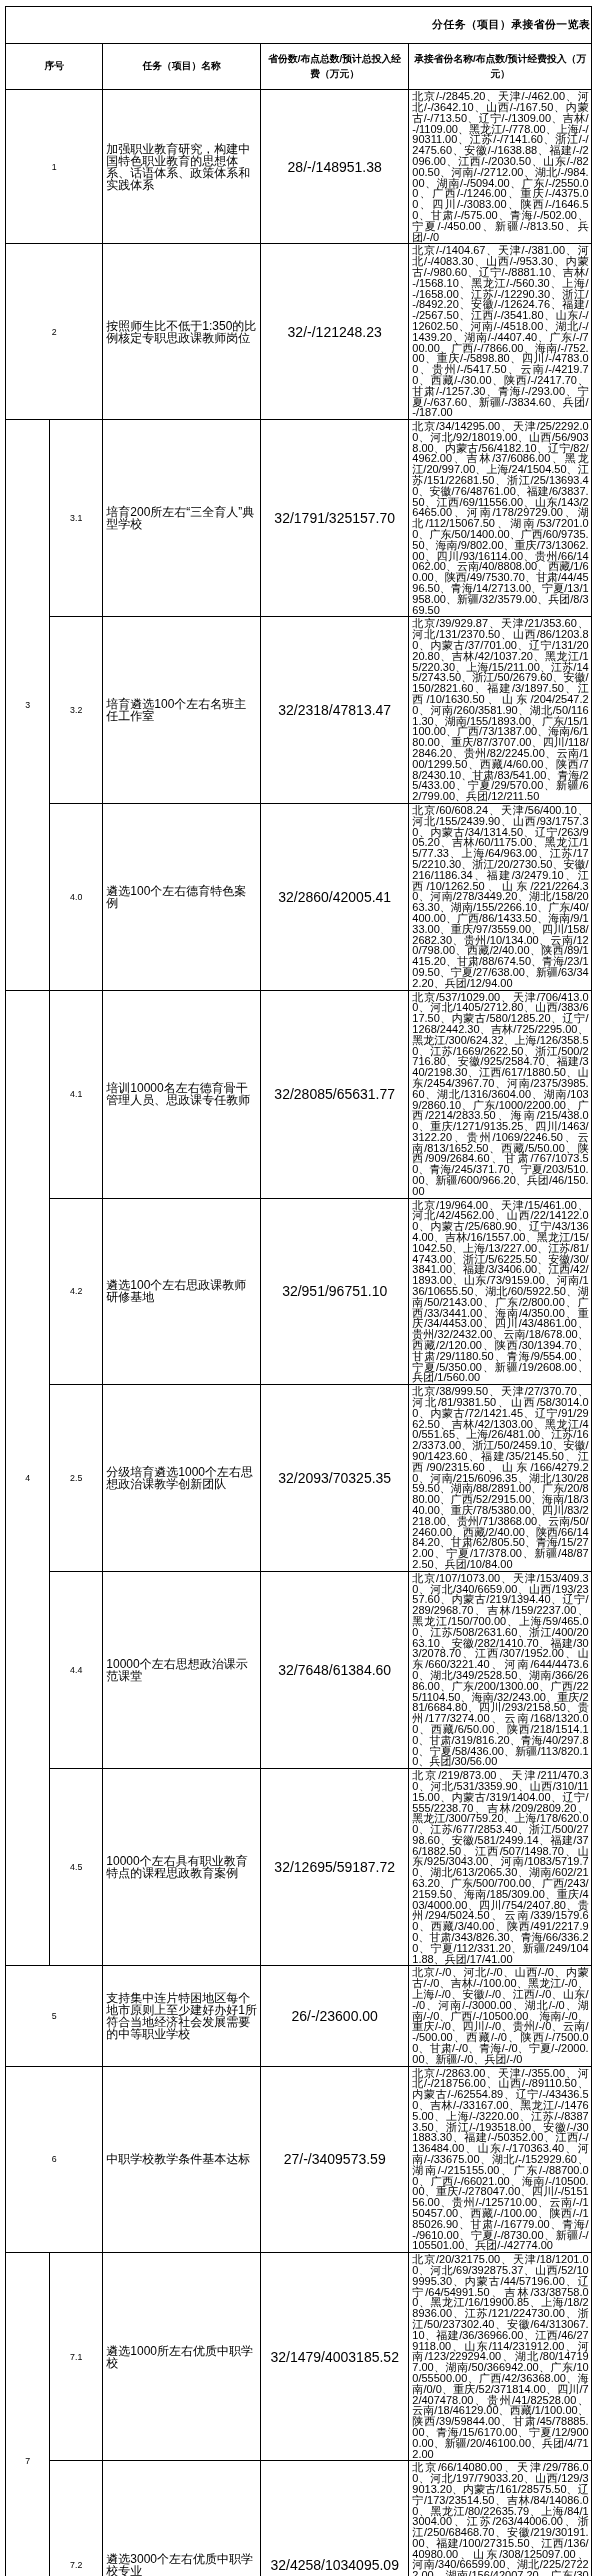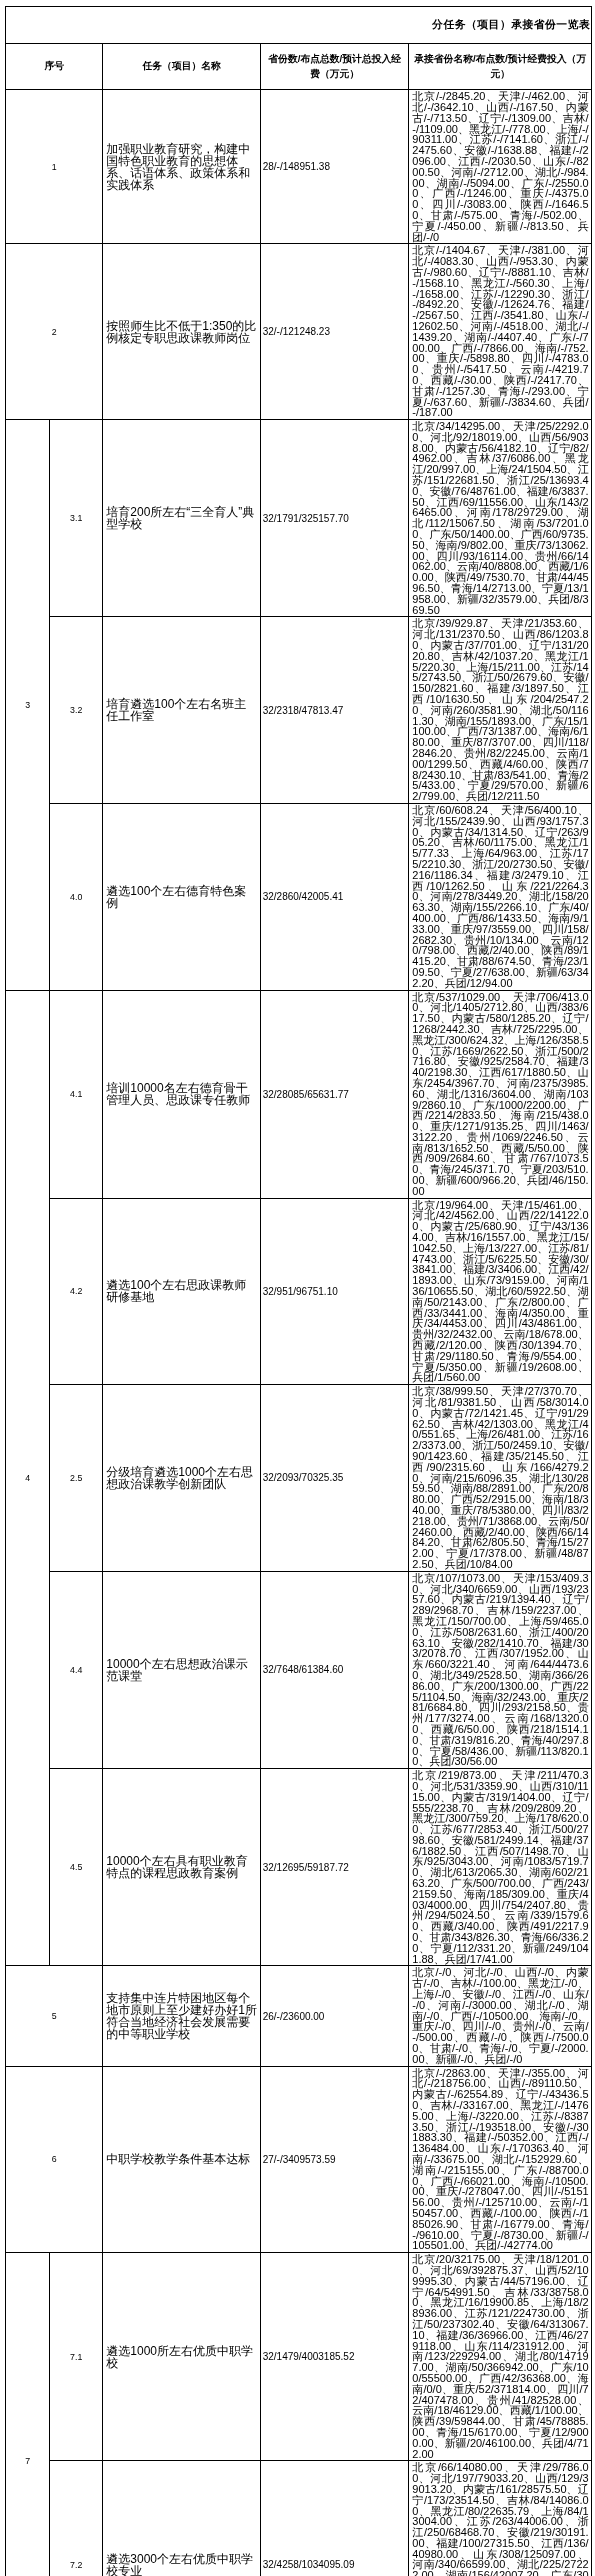--- a/index.html
+++ b/index.html
@@ -4,21 +4,21 @@
 <style>
   html,body{margin:0;padding:0;background:#fff;color:#000;}
   body{width:596px;font-family:"Liberation Sans",sans-serif;}
   .sheet{padding:6.2px 5.2px 7.2px 5.2px;}
   table.main{border-collapse:collapse;table-layout:fixed;width:585px;border:1.5px solid #000;}
   td,th{border:1px solid #000;overflow:hidden;}
   .title-cell{height:34px;text-align:right;vertical-align:middle;font-size:10.8px;font-weight:bold;letter-spacing:0.5px;}
   th{font-size:9.8px;font-weight:bold;text-align:center;vertical-align:middle;height:45px;line-height:14.4px;padding:0 3.1px;word-break:break-all;}
   td.no{text-align:center;vertical-align:middle;font-size:8.8px;padding:0;}
   td.task{text-align:left;vertical-align:middle;font-size:12px;line-height:12px;padding:1px 3.1px;word-break:break-all;margin-left:19px;}
-  td.total{text-align:left;vertical-align:middle;font-size:10px;padding:0 1.5px;word-break:break-all;}
+  td.total{text-align:center;vertical-align:middle;font-size:14px;padding:0 1.5px;word-break:break-all;}
   td.prov{text-align:justify;vertical-align:top;font-size:11px;line-height:10.8px;padding:1px 2.6px 1px 3.1px;word-break:break-all;}
   td.dash-cell{vertical-align:middle;font-size:8.2px;text-align:left;}
   td.total.dash-cell{text-align:center;}
 </style>
 </head>
 <body>
 
 <div class="sheet">
   <table class="main">
     <colgroup>

